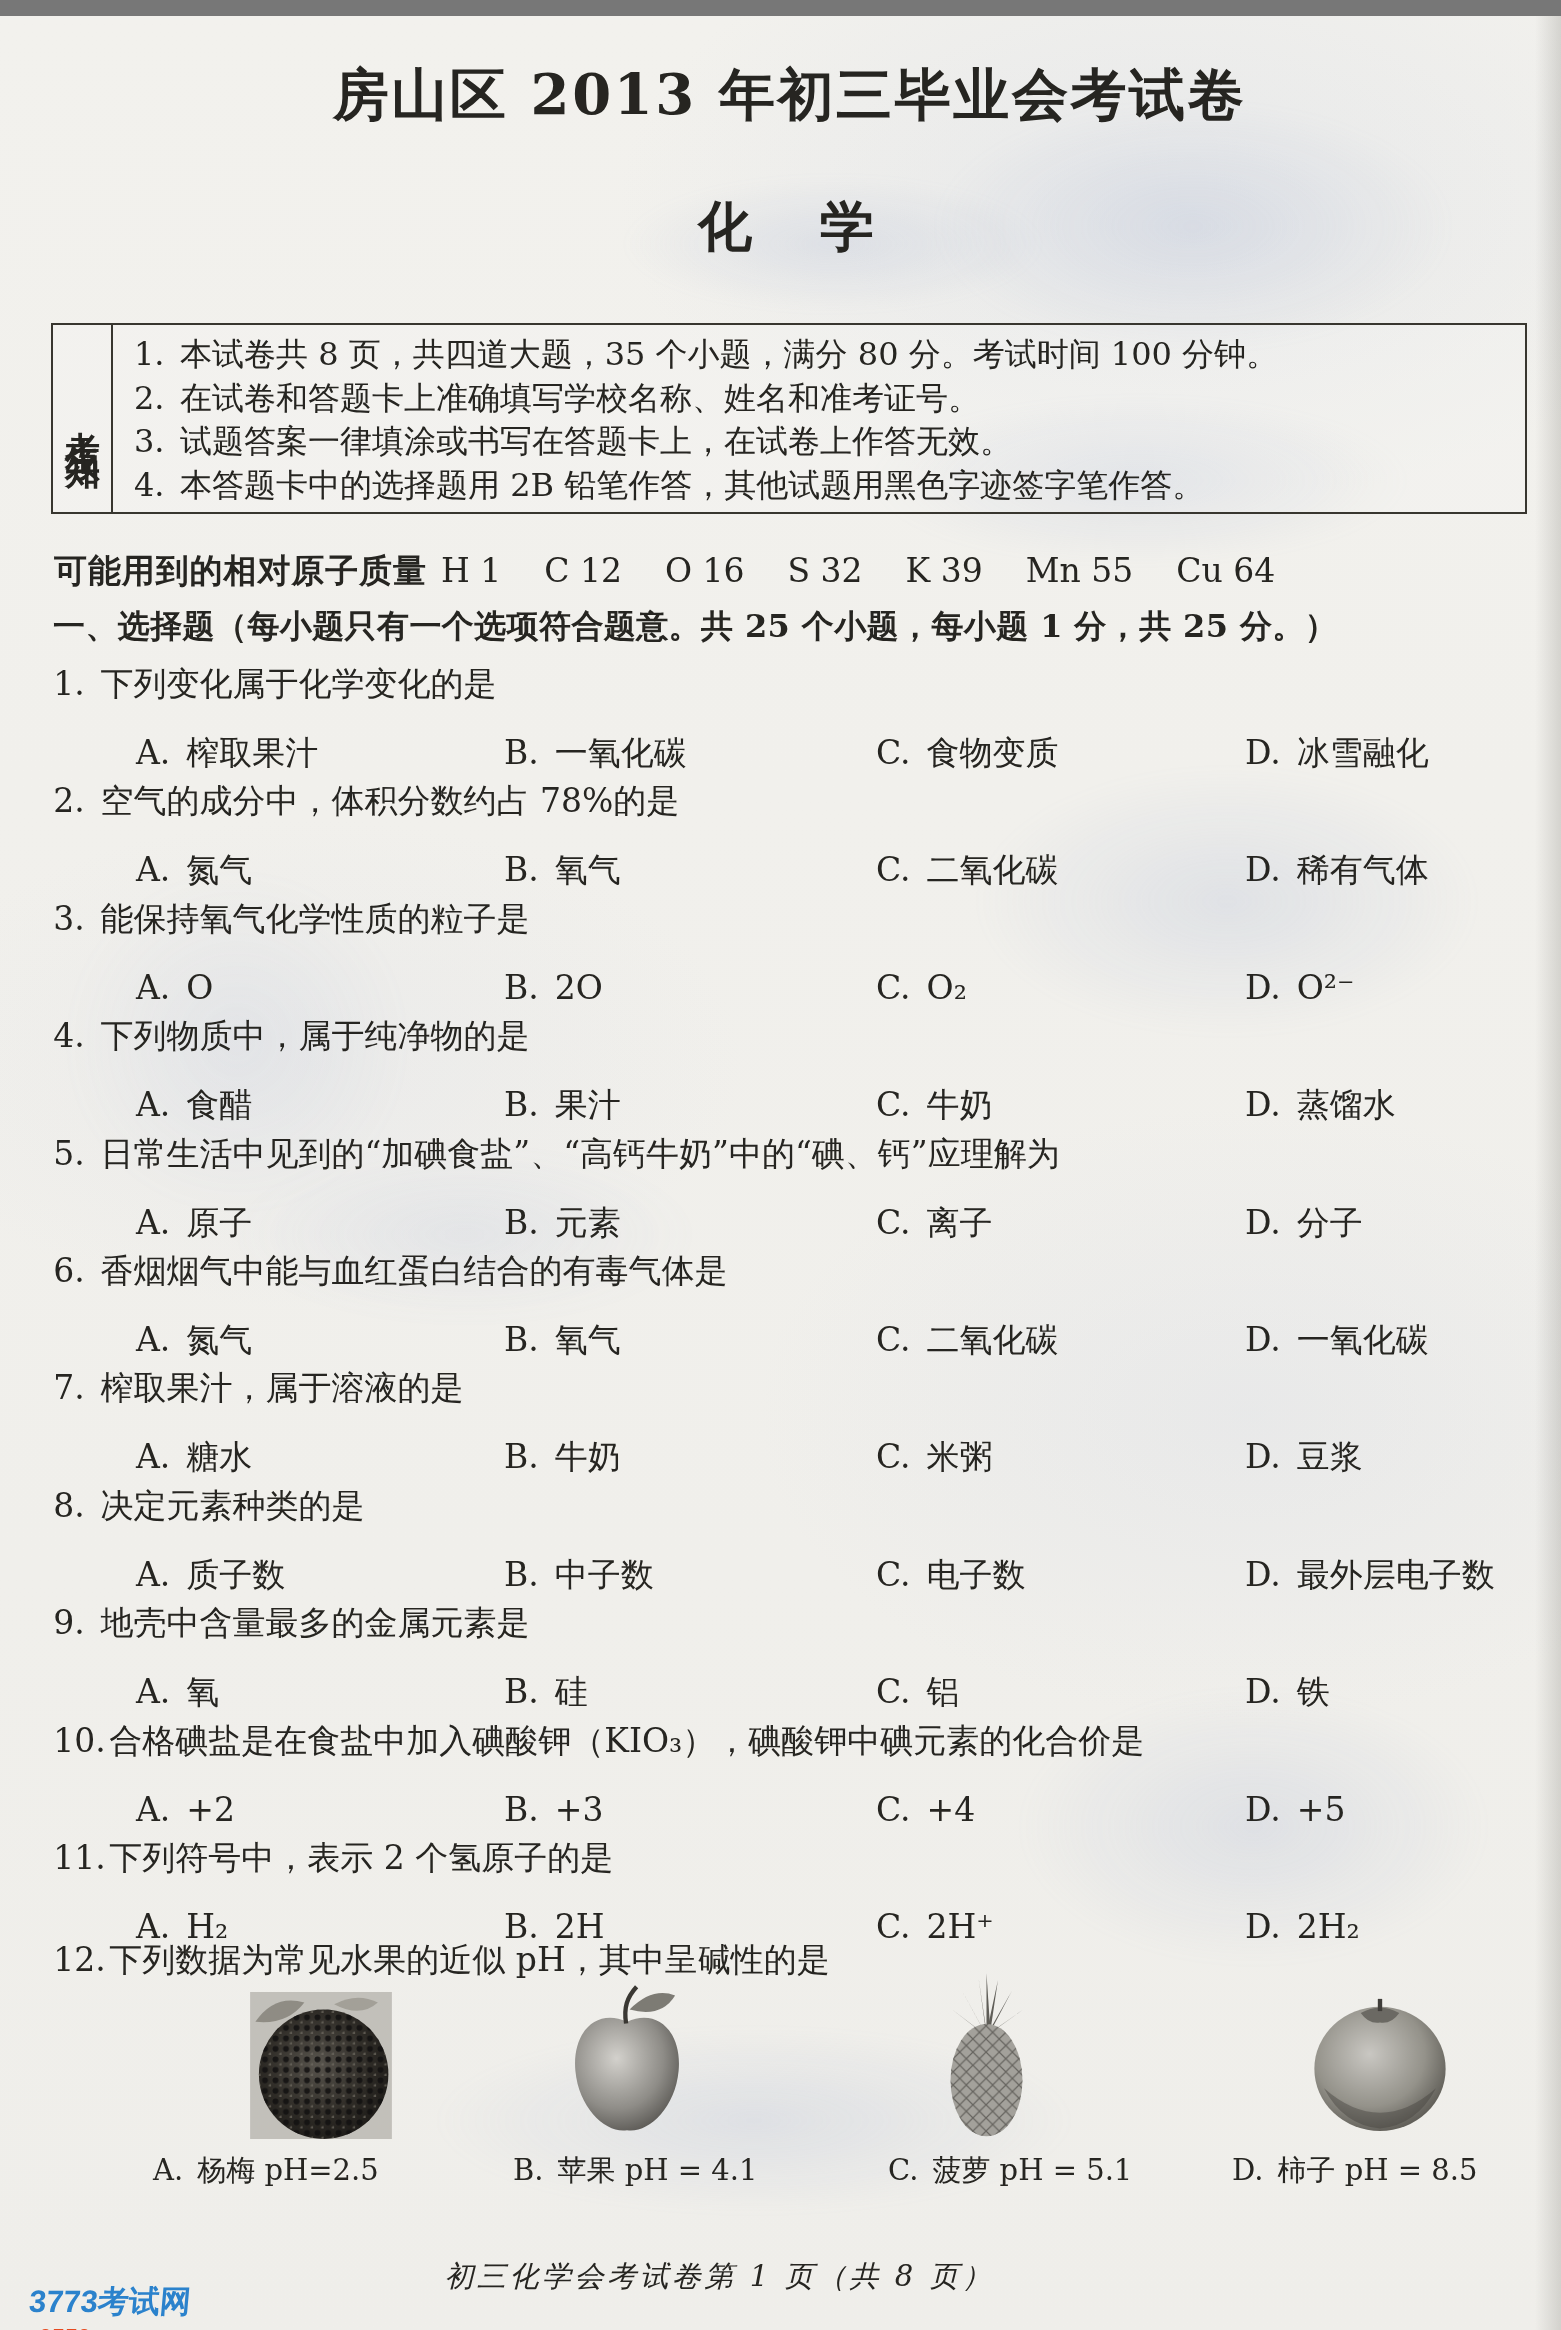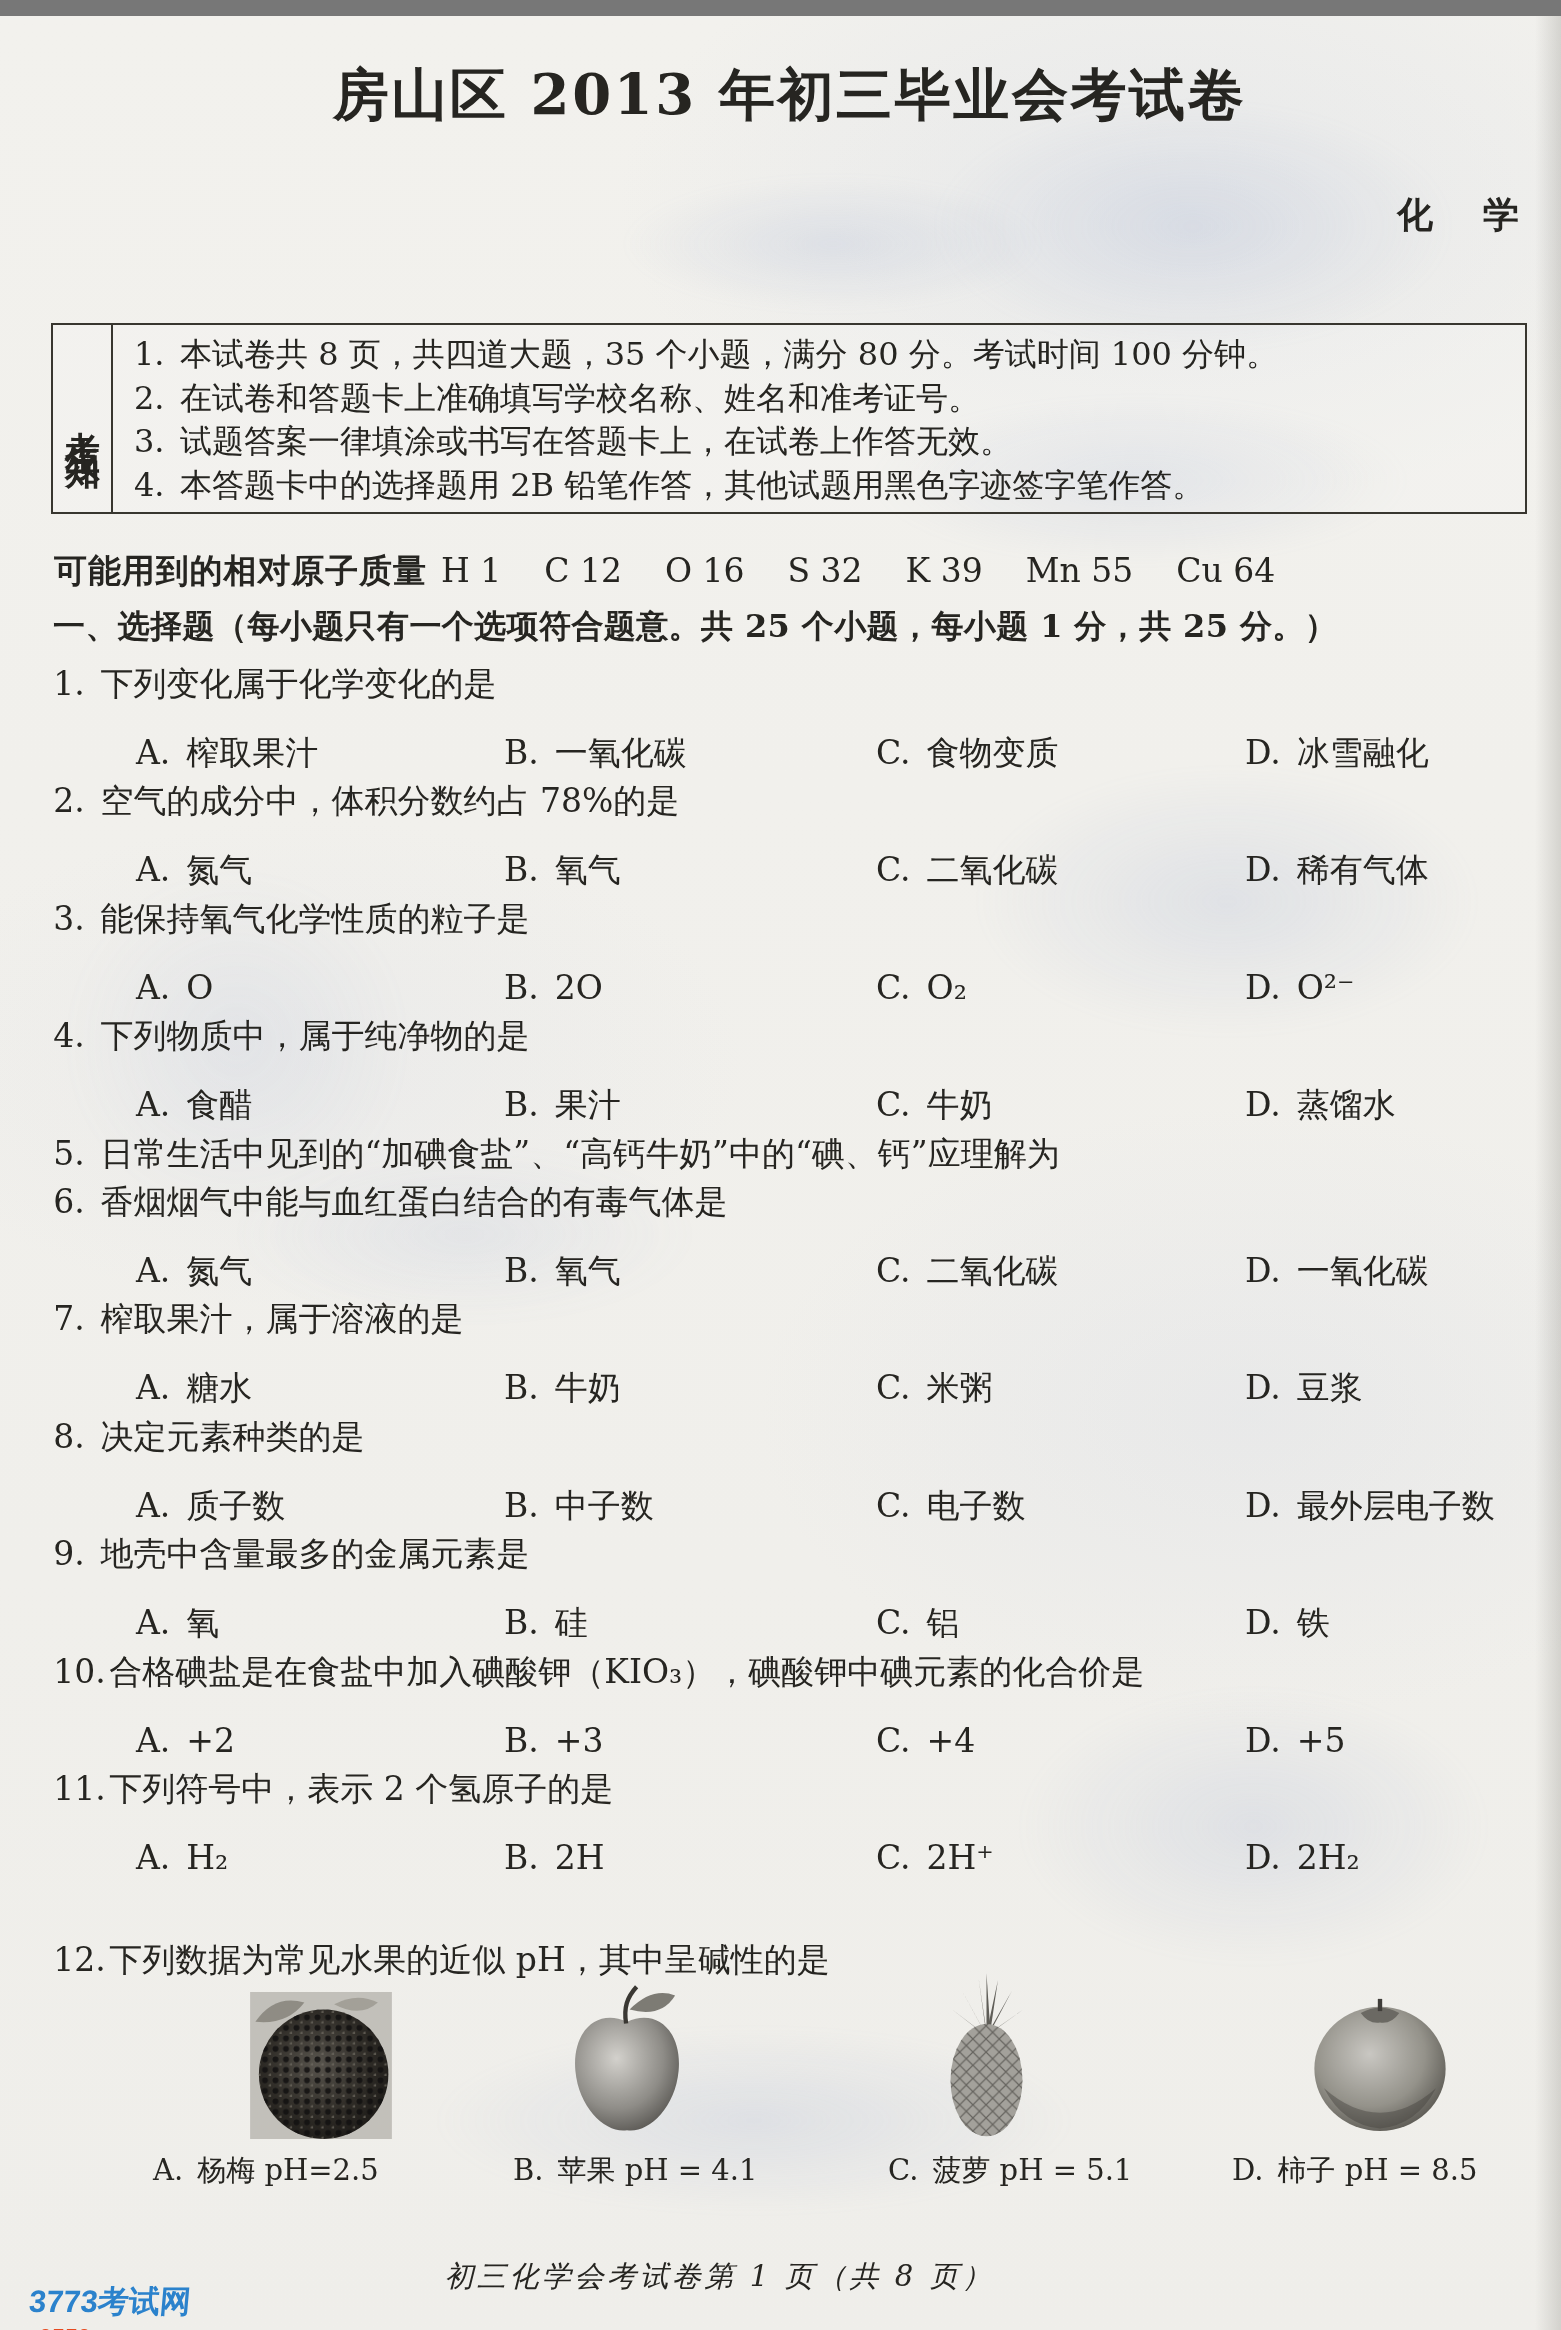--- a/index.html
+++ b/index.html
@@ -37,21 +37,21 @@
   .b7 { left:421px;  top:2008px; width:666px; height:193px; }
   .b8 { left:53px;   top:842px;  width:368px; height:368px; opacity:.6; }
 
   .title {
     position:absolute; left:53px; top:42px; width:1473px;
     text-align:center; font-size:56px; font-weight:bold; letter-spacing:2.6px;
     white-space:nowrap;
   }
   .subject {
     position:absolute; left:53px; top:175px; width:1473px;
-    text-align:right; font-size:36px; font-weight:bold; letter-spacing:7px;
+    text-align:center; font-size:54px; font-weight:bold; letter-spacing:7px;
     white-space:nowrap;
   }
 
   .notice-box {
     position:absolute; left:51px; top:307px; width:1476px; height:191px;
     border:2.6px solid #38362f; display:flex; background:rgba(255,255,255,0.12);
   }
   .notice-side {
     width:60px; border-right:2.6px solid #38362f;
     display:flex; align-items:center; justify-content:center;
@@ -258,20 +258,34 @@
           <span class="opt optD">
             <span class="olabel">D.</span><span class="otext">蒸馏水</span>
           </span>
         </div>
       </div>
 
       <div class="question">
         <div class="stem-row">
           <span class="qnum">5.</span>
           <span class="stem">日常生活中见到的“加碘食盐”、“高钙牛奶”中的“碘、钙”应理解为</span>
+        </div>
+        <div class="opts-row">
+          <span class="opt optA">
+            <span class="olabel">A.</span><span class="otext">原子</span>
+          </span>
+          <span class="opt optB">
+            <span class="olabel">B.</span><span class="otext">元素</span>
+          </span>
+          <span class="opt optC">
+            <span class="olabel">C.</span><span class="otext">离子</span>
+          </span>
+          <span class="opt optD">
+            <span class="olabel">D.</span><span class="otext">分子</span>
+          </span>
         </div>
       </div>
 
       <div class="question">
         <div class="stem-row">
           <span class="qnum">6.</span>
           <span class="stem">香烟烟气中能与血红蛋白结合的有毒气体是</span>
         </div>
         <div class="opts-row">
           <span class="opt optA">

